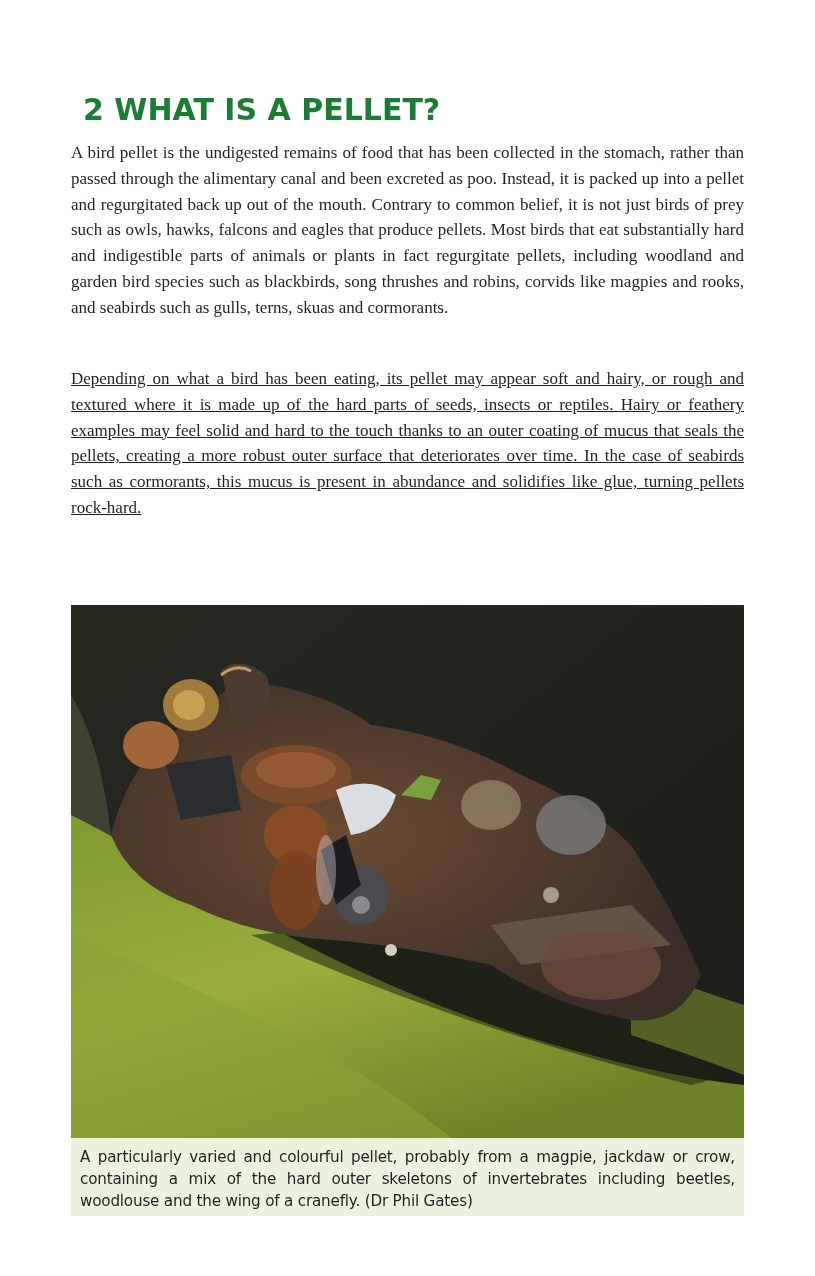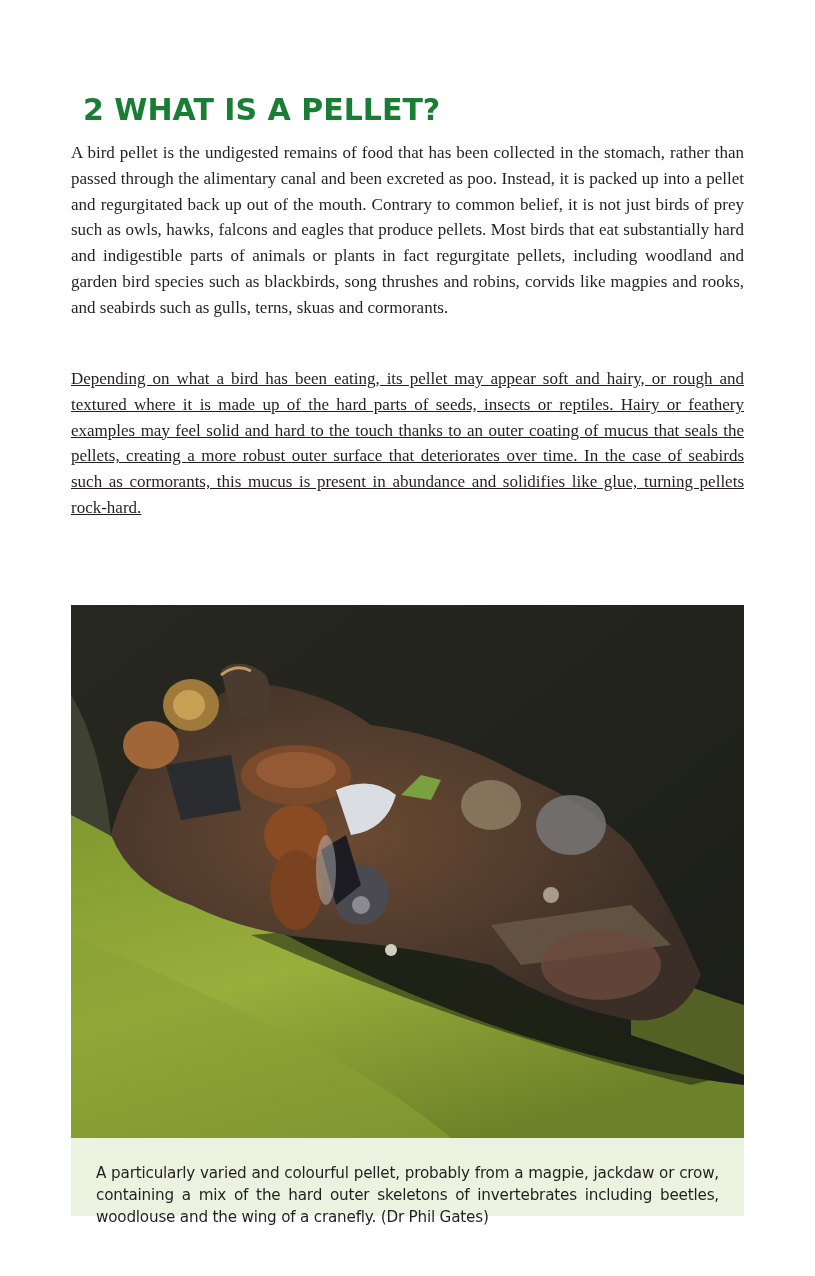--- a/index.html
+++ b/index.html
@@ -24,21 +24,21 @@
       position: absolute; left: 0; top: 0; width: 673px; height: 533px;
       overflow: hidden; background: #2a2b22;
     }
     .caption-box {
       position: absolute; left: 0; top: 533px; width: 673px; height: 78px;
       background: #ebf2df;
     }
     .caption {
       position: absolute; left: 9px; right: 9px; top: 8px;
       font-family: "DejaVu Sans", sans-serif; font-size: 15.2px; line-height: 22px;
-      color: #231f20; text-align: justify; margin: 16px;
+      color: #231f20; text-align: justify; margin: 0;
       letter-spacing: -0.2px;
     }
   </style>
 </head>
 <body>
 
 <h1 class="heading">2  WHAT IS A PELLET?</h1>
 
 <p class="body-text" id="p1">A bird pellet is the undigested remains of food that has been collected in the stomach, rather than passed through the alimentary canal and been excreted as poo. Instead, it is packed up into a pellet and regurgitated back up out of the mouth. Contrary to common belief, it is not just birds of prey such as owls, hawks, falcons and eagles that produce pellets. Most birds that eat substantially hard and indigestible parts of animals or plants in fact regurgitate pellets, including woodland and garden bird species such as blackbirds, song thrushes and robins, corvids like magpies and rooks, and seabirds such as gulls, terns, skuas and cormorants.</p>
 <p class="body-text" id="p2">Depending on what a bird has been eating, its pellet may appear soft and hairy, or rough and textured where it is made up of the hard parts of seeds, insects or reptiles. Hairy or feathery examples may feel solid and hard to the touch thanks to an outer coating of mucus that seals the pellets, creating a more robust outer surface that deteriorates over time. In the case of seabirds such as cormorants, this mucus is present in abundance and solidifies like glue, turning pellets rock-hard.</p>

